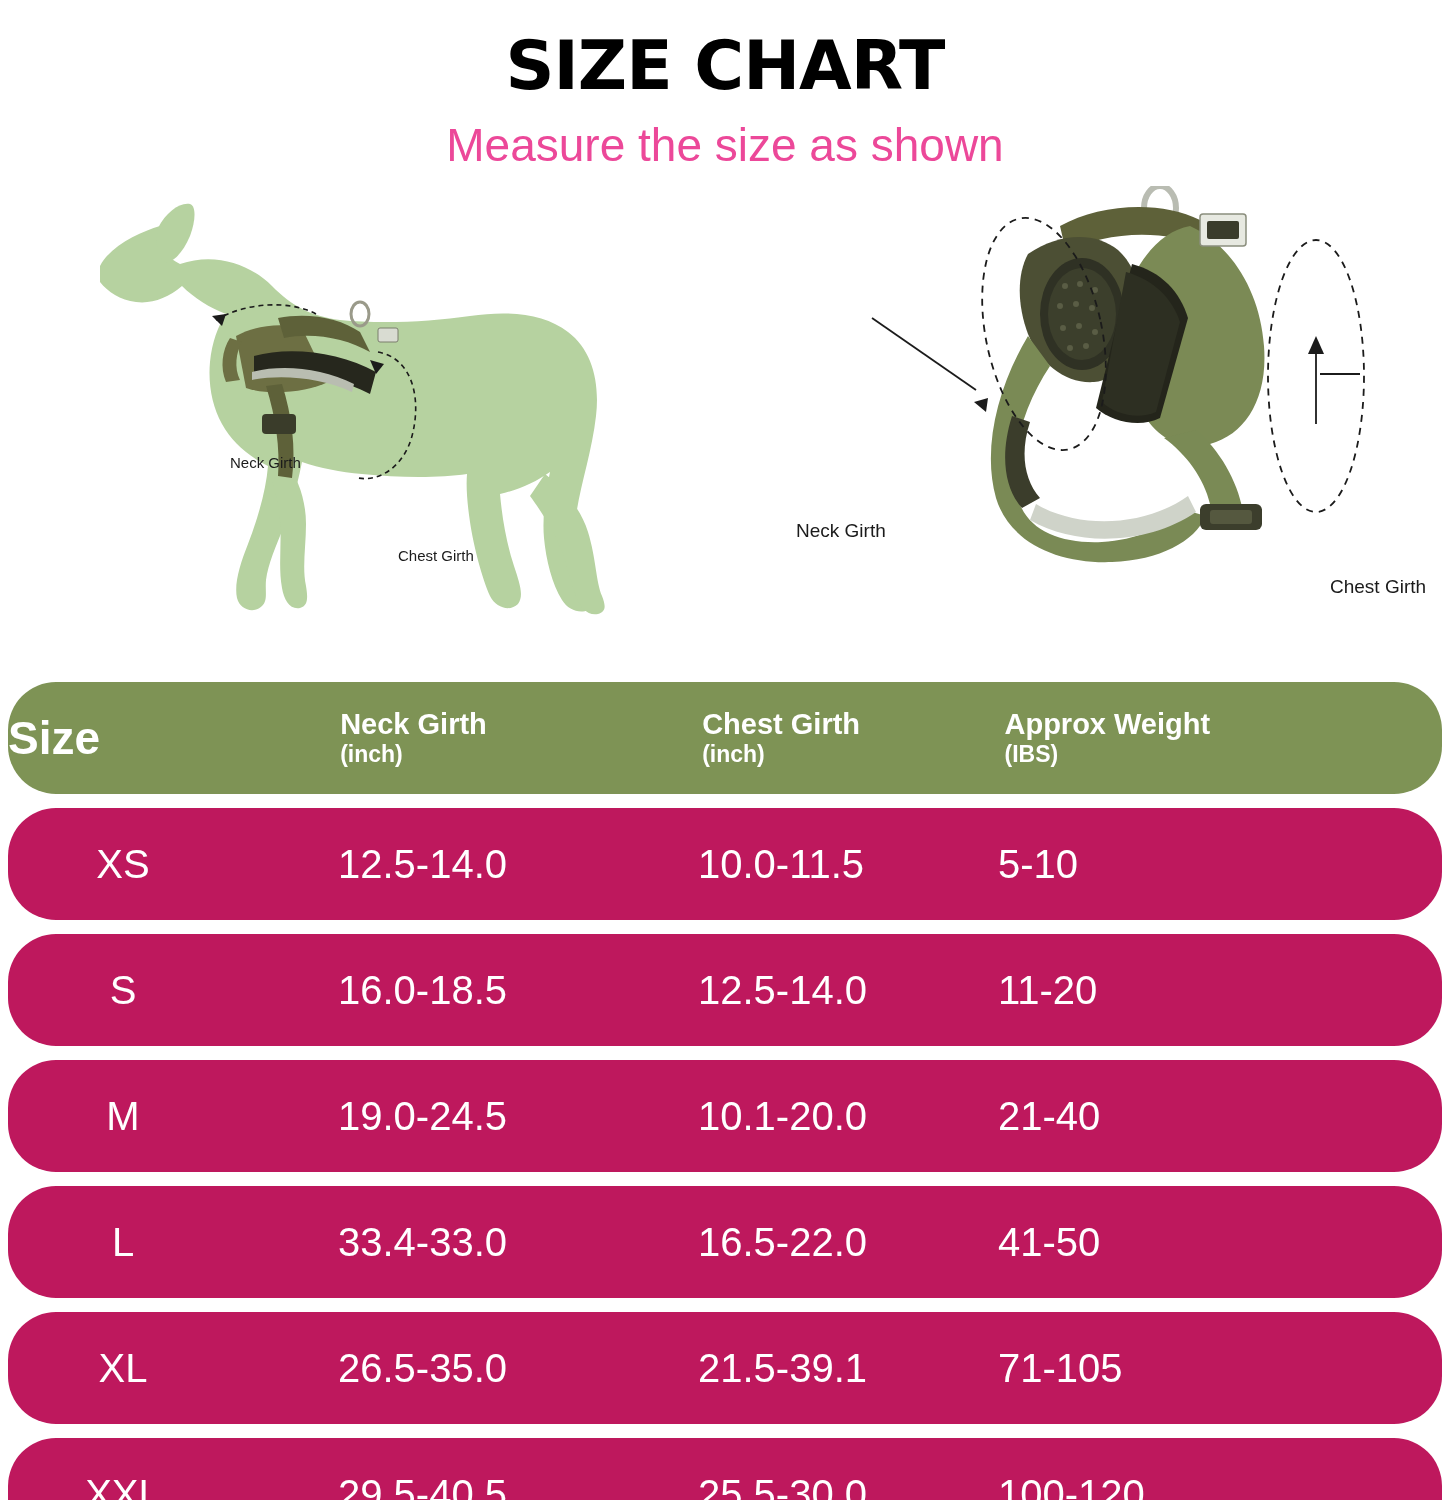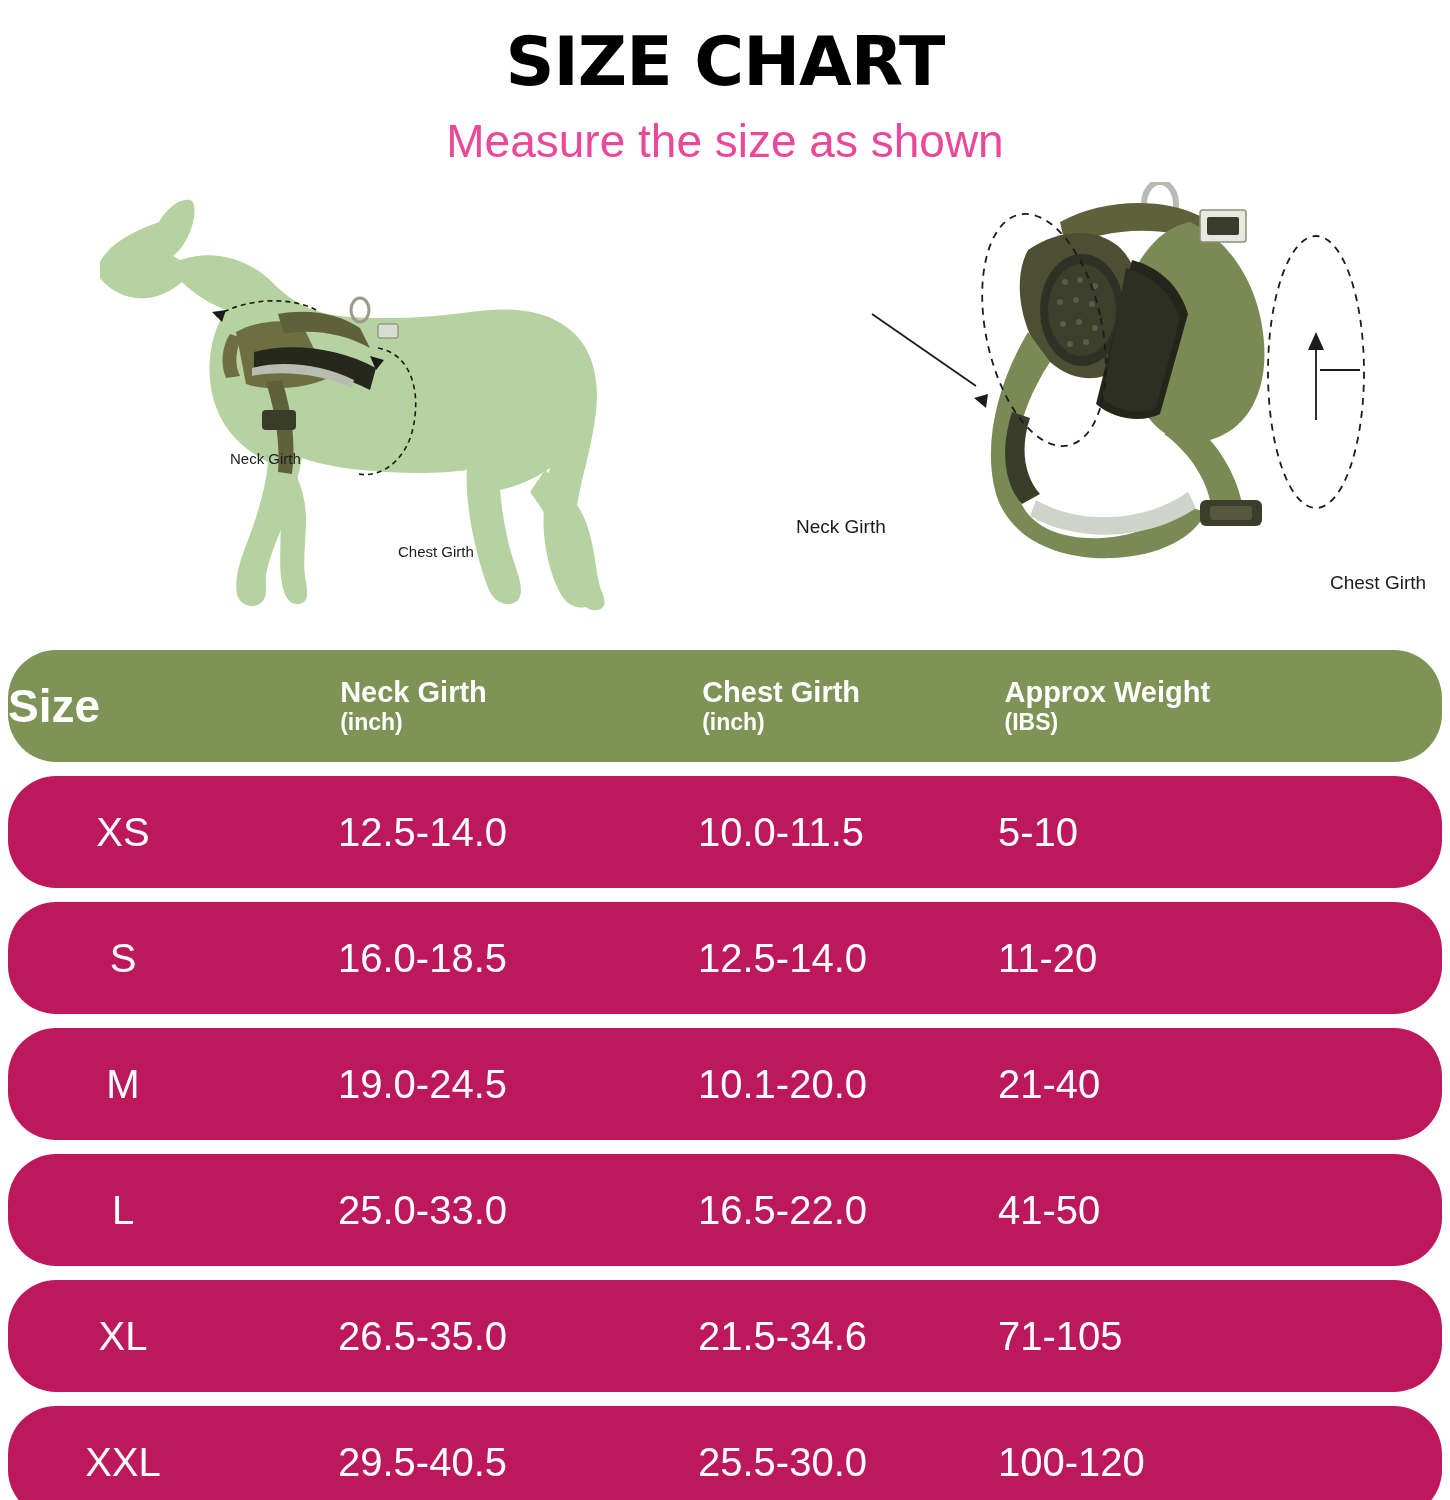--- a/index.html
+++ b/index.html
@@ -23,22 +23,23 @@
   }
 
   
   .title {
     text-align: center;
     font-family: "DejaVu Sans", sans-serif;
     font-weight: bold;
     font-size: 68px;
     letter-spacing: -1px;
     line-height: 1;
-    padding-top: 28px;
+    padding-top: 0;
     color: #000000;
+    margin-top: 32px;
   }
   .subtitle {
     text-align: center;
     font-family: "Liberation Sans", sans-serif;
     font-size: 46px;
     line-height: 1;
     padding-top: 22px;
     color: #ec4899;
   }
 
@@ -328,39 +329,39 @@
       <div class="c-wt">
         <div class="cell-val">21-40</div>
       </div>
     </div>
 
     <div class="row body">
       <div class="c-size">
         <div class="cell-size">L</div>
       </div>
       <div class="c-neck">
-        <div class="cell-val">25.0-33.0</div>
+        <div class="cell-val">33.4-33.0</div>
       </div>
       <div class="c-chest">
         <div class="cell-val">16.5-22.0</div>
       </div>
       <div class="c-wt">
         <div class="cell-val">41-50</div>
       </div>
     </div>
 
     <div class="row body">
       <div class="c-size">
         <div class="cell-size">XL</div>
       </div>
       <div class="c-neck">
         <div class="cell-val">26.5-35.0</div>
       </div>
       <div class="c-chest">
-        <div class="cell-val">21.5-34.6</div>
+        <div class="cell-val">21.5-39.1</div>
       </div>
       <div class="c-wt">
         <div class="cell-val">71-105</div>
       </div>
     </div>
 
     <div class="row body">
       <div class="c-size">
         <div class="cell-size">XXL</div>
       </div>

